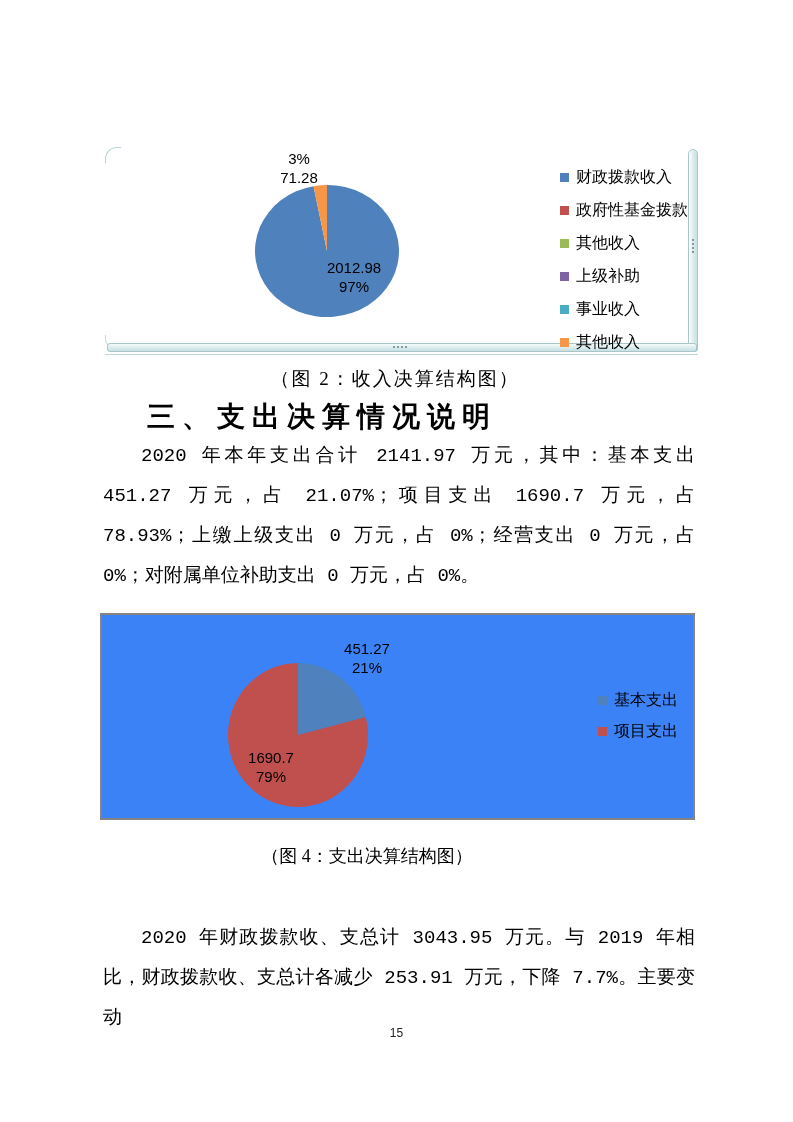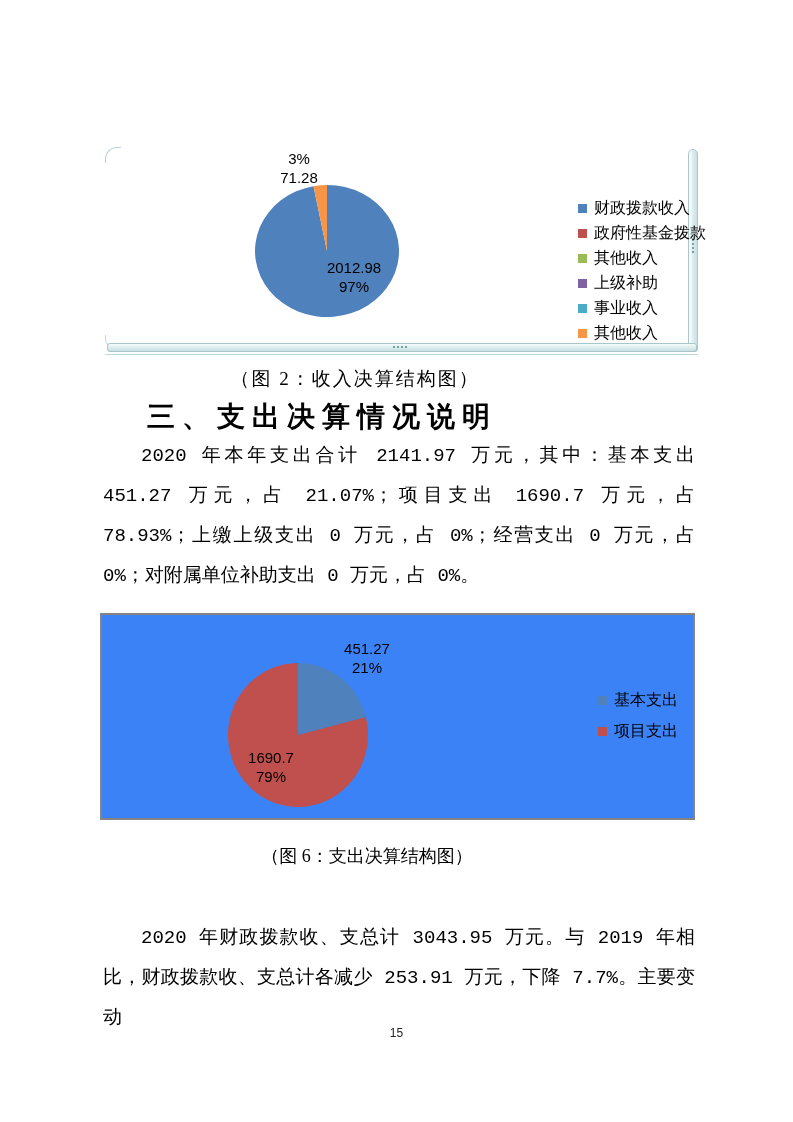--- a/index.html
+++ b/index.html
@@ -33,27 +33,27 @@
   .pie-svg { position:absolute; left:0; top:0; }
 
   .pie-label { position:absolute; transform:translateX(-50%); text-align:center;
     font-family:"Liberation Sans","DejaVu Sans",sans-serif; font-size:15px; line-height:19px; color:#000;
     white-space:nowrap; }
 
   .legend { position:absolute; display:flex; flex-direction:column; }
   .legend-row { display:flex; align-items:center; gap:7px; height:16px; }
   .legend-marker { width:9px; height:9px; flex:0 0 auto; }
   .legend-label { font-family:"Liberation Serif","DejaVu Serif",serif; font-size:16px; white-space:nowrap; }
-  .legend-1 { left:473px; top:22px; gap:9px;margin-top:31px; }
+  .legend-1 { left:455px; top:22px; gap:17px; }
   .legend-2 { left:496px; top:77px; gap:15px; }
 
   
   .caption { position:absolute; left:0; text-align:center;
     font-family:"Liberation Serif","DejaVu Serif",serif; color:#000; }
-  .caption-fig2 { top:366px; width:710px; font-size:19px; letter-spacing:2px; }
+  .caption-fig2 { top:366px; width:710px; font-size:19px; letter-spacing:2px;margin-left:40px; }
   .caption-fig3 { top:844px; width:734px; font-size:18px; }
 
   .heading { position:absolute; font-family:"Liberation Sans","DejaVu Sans",sans-serif;
     font-weight:bold; color:#000; white-space:nowrap; }
   .heading-3 { left:147px; top:398px; font-size:28px; letter-spacing:7px; }
   .heading-4 { left:145px; top:881px; font-size:20px; letter-spacing:1px; }
 
   .body-para { position:absolute; left:103px; width:592px;
     font-family:Liberation Mono, monospace; font-size:19px; line-height:40px;
     text-align:justify; text-justify:inter-ideograph; text-indent:2em; color:#000; }
@@ -155,19 +155,19 @@
           <span class="legend-marker" style="background: rgb(79, 129, 189);"></span>
           <span class="legend-label">基本支出</span>
         </div>
         <div class="legend-row">
           <span class="legend-marker" style="background: rgb(192, 80, 77);"></span>
           <span class="legend-label">项目支出</span>
         </div>
       </div>
   </div>
 
-  <div class="caption caption-fig3">（图 6：支出决算结构图）</div>
+  <div class="caption caption-fig3">（图 4：支出决算结构图）</div>
 
 
   <div class="body-para para-4">2020 年财政拨款收、支总计 3043.95 万元。与 2019 年相比，财政拨款收、支总计各减少 253.91 万元，下降 7.7%。主要变动</div>
 
   <div class="page-number">15</div>
 </div>
 
 </body></html>

